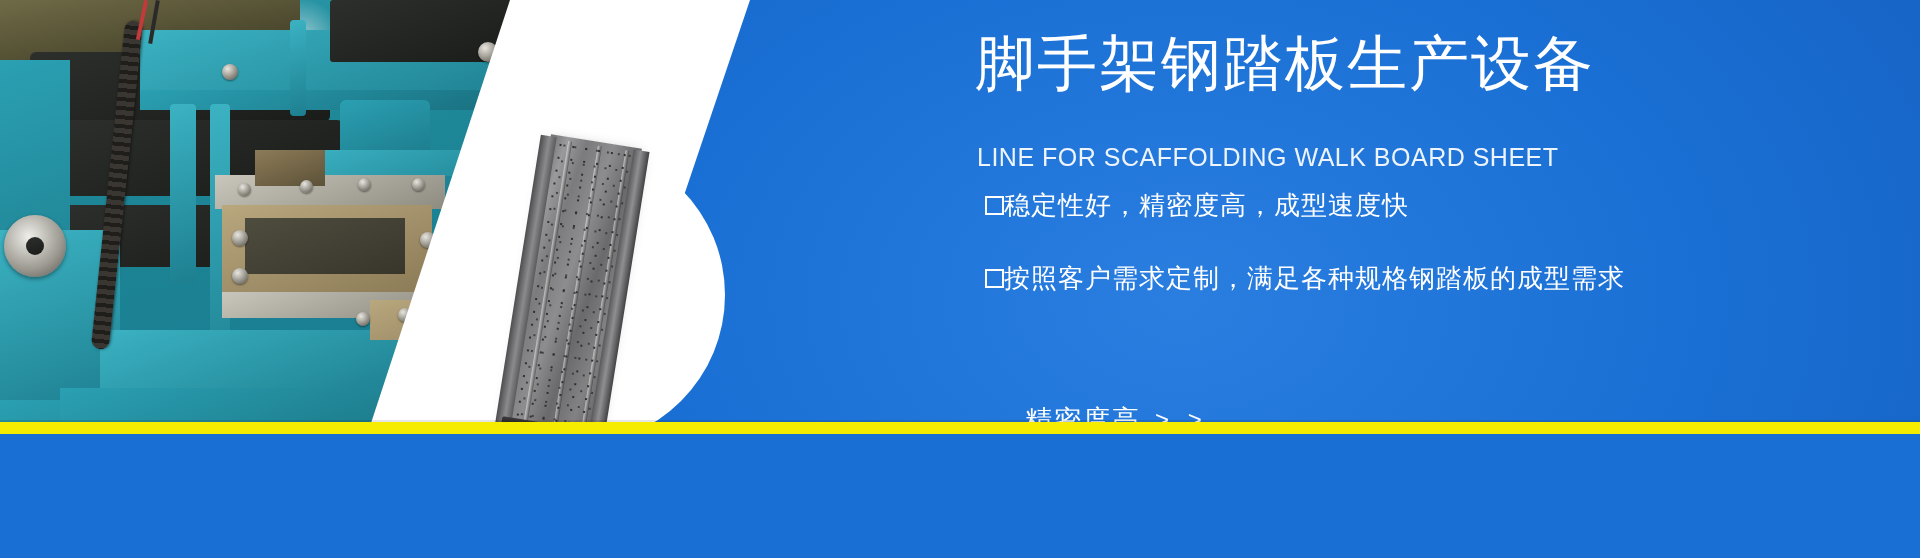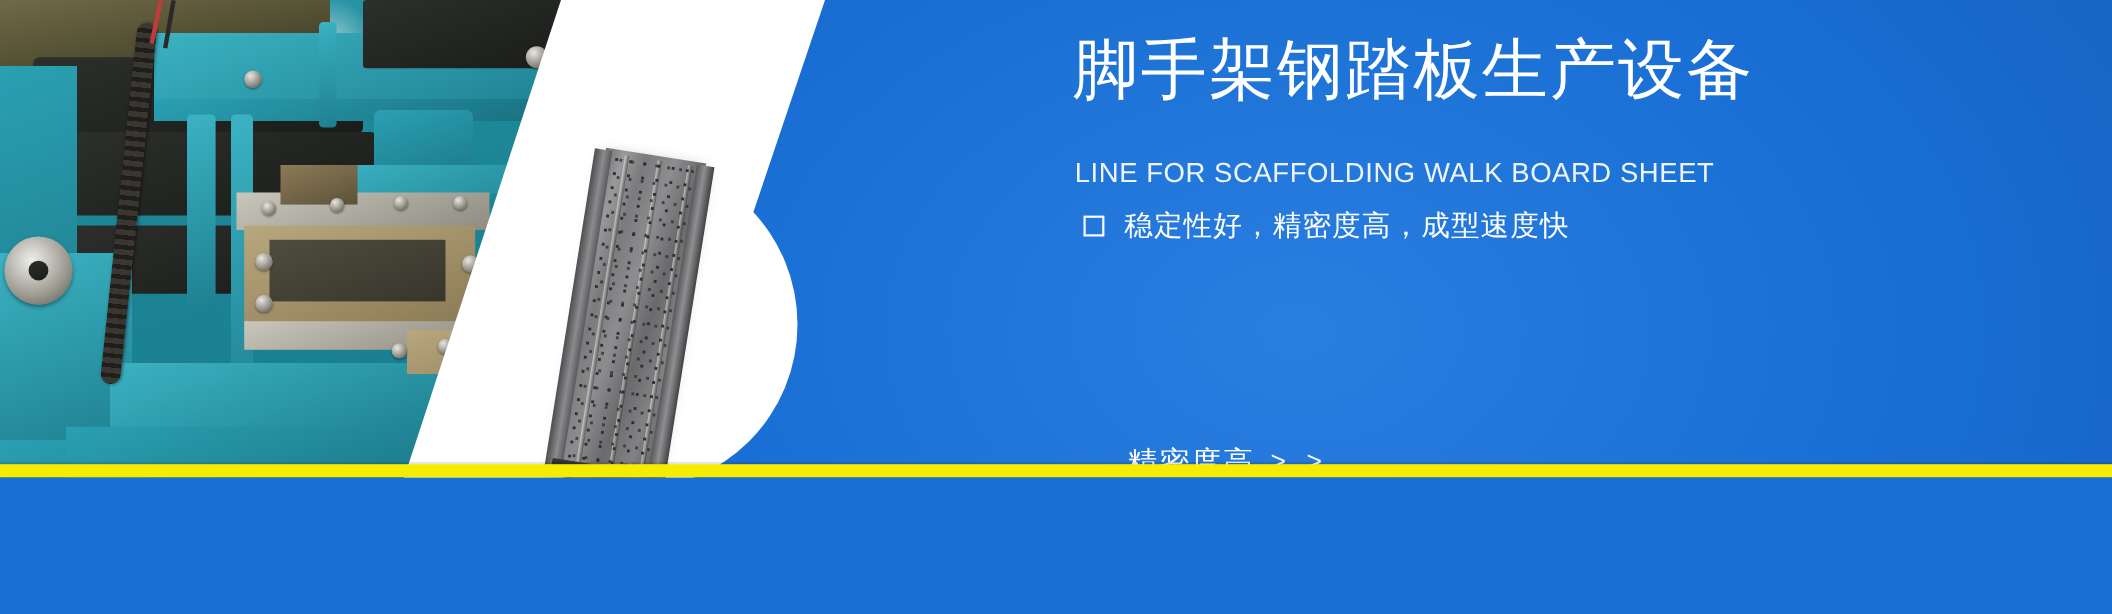--- a/index.html
+++ b/index.html
@@ -129,21 +129,21 @@
     letter-spacing:2px; font-weight:400; white-space:nowrap;
   }
   .subtitle {
     position:absolute; left:2px; top:142px;
     font-size:25px; line-height:1.2; color:#eef4fc;
     letter-spacing:.5px; white-space:nowrap; font-weight:400;
   }
 
   .bullets { position:absolute; left:10px; top:190px; width:880px; }
   .bullet {
-    display:flex; align-items:center; gap:18px;
+    display:flex; align-items:center; 
     color:#ffffff; font-size:26px; line-height:1.2;
     margin-bottom:42px; white-space:nowrap; letter-spacing:1px;
   }
   .checkbox {
     flex:0 0 auto; width:19px; height:19px;
     border:2px solid #ffffff; background:transparent;
   }
   .bullet-text { font-weight:400; }
 
   .cta {
@@ -253,20 +253,24 @@
 
     <div class="subtitle">LINE FOR SCAFFOLDING WALK BOARD SHEET</div>
 
     <div class="bullets">
 
       <div class="bullet">
         <span class="checkbox"></span>
         <span class="bullet-text">稳定性好，精密度高，成型速度快</span>
       </div>
 
+      <div class="bullet">
+        <span class="checkbox"></span>
+        <span class="bullet-text">按照客户需求定制，满足各种规格钢踏板的成型需求</span>
+      </div>
 
     </div>
 
     <div class="cta">
       <span>精密度高</span>
       <span class="arrows">&gt; &gt;</span>
     </div>
 
   </div>
 

